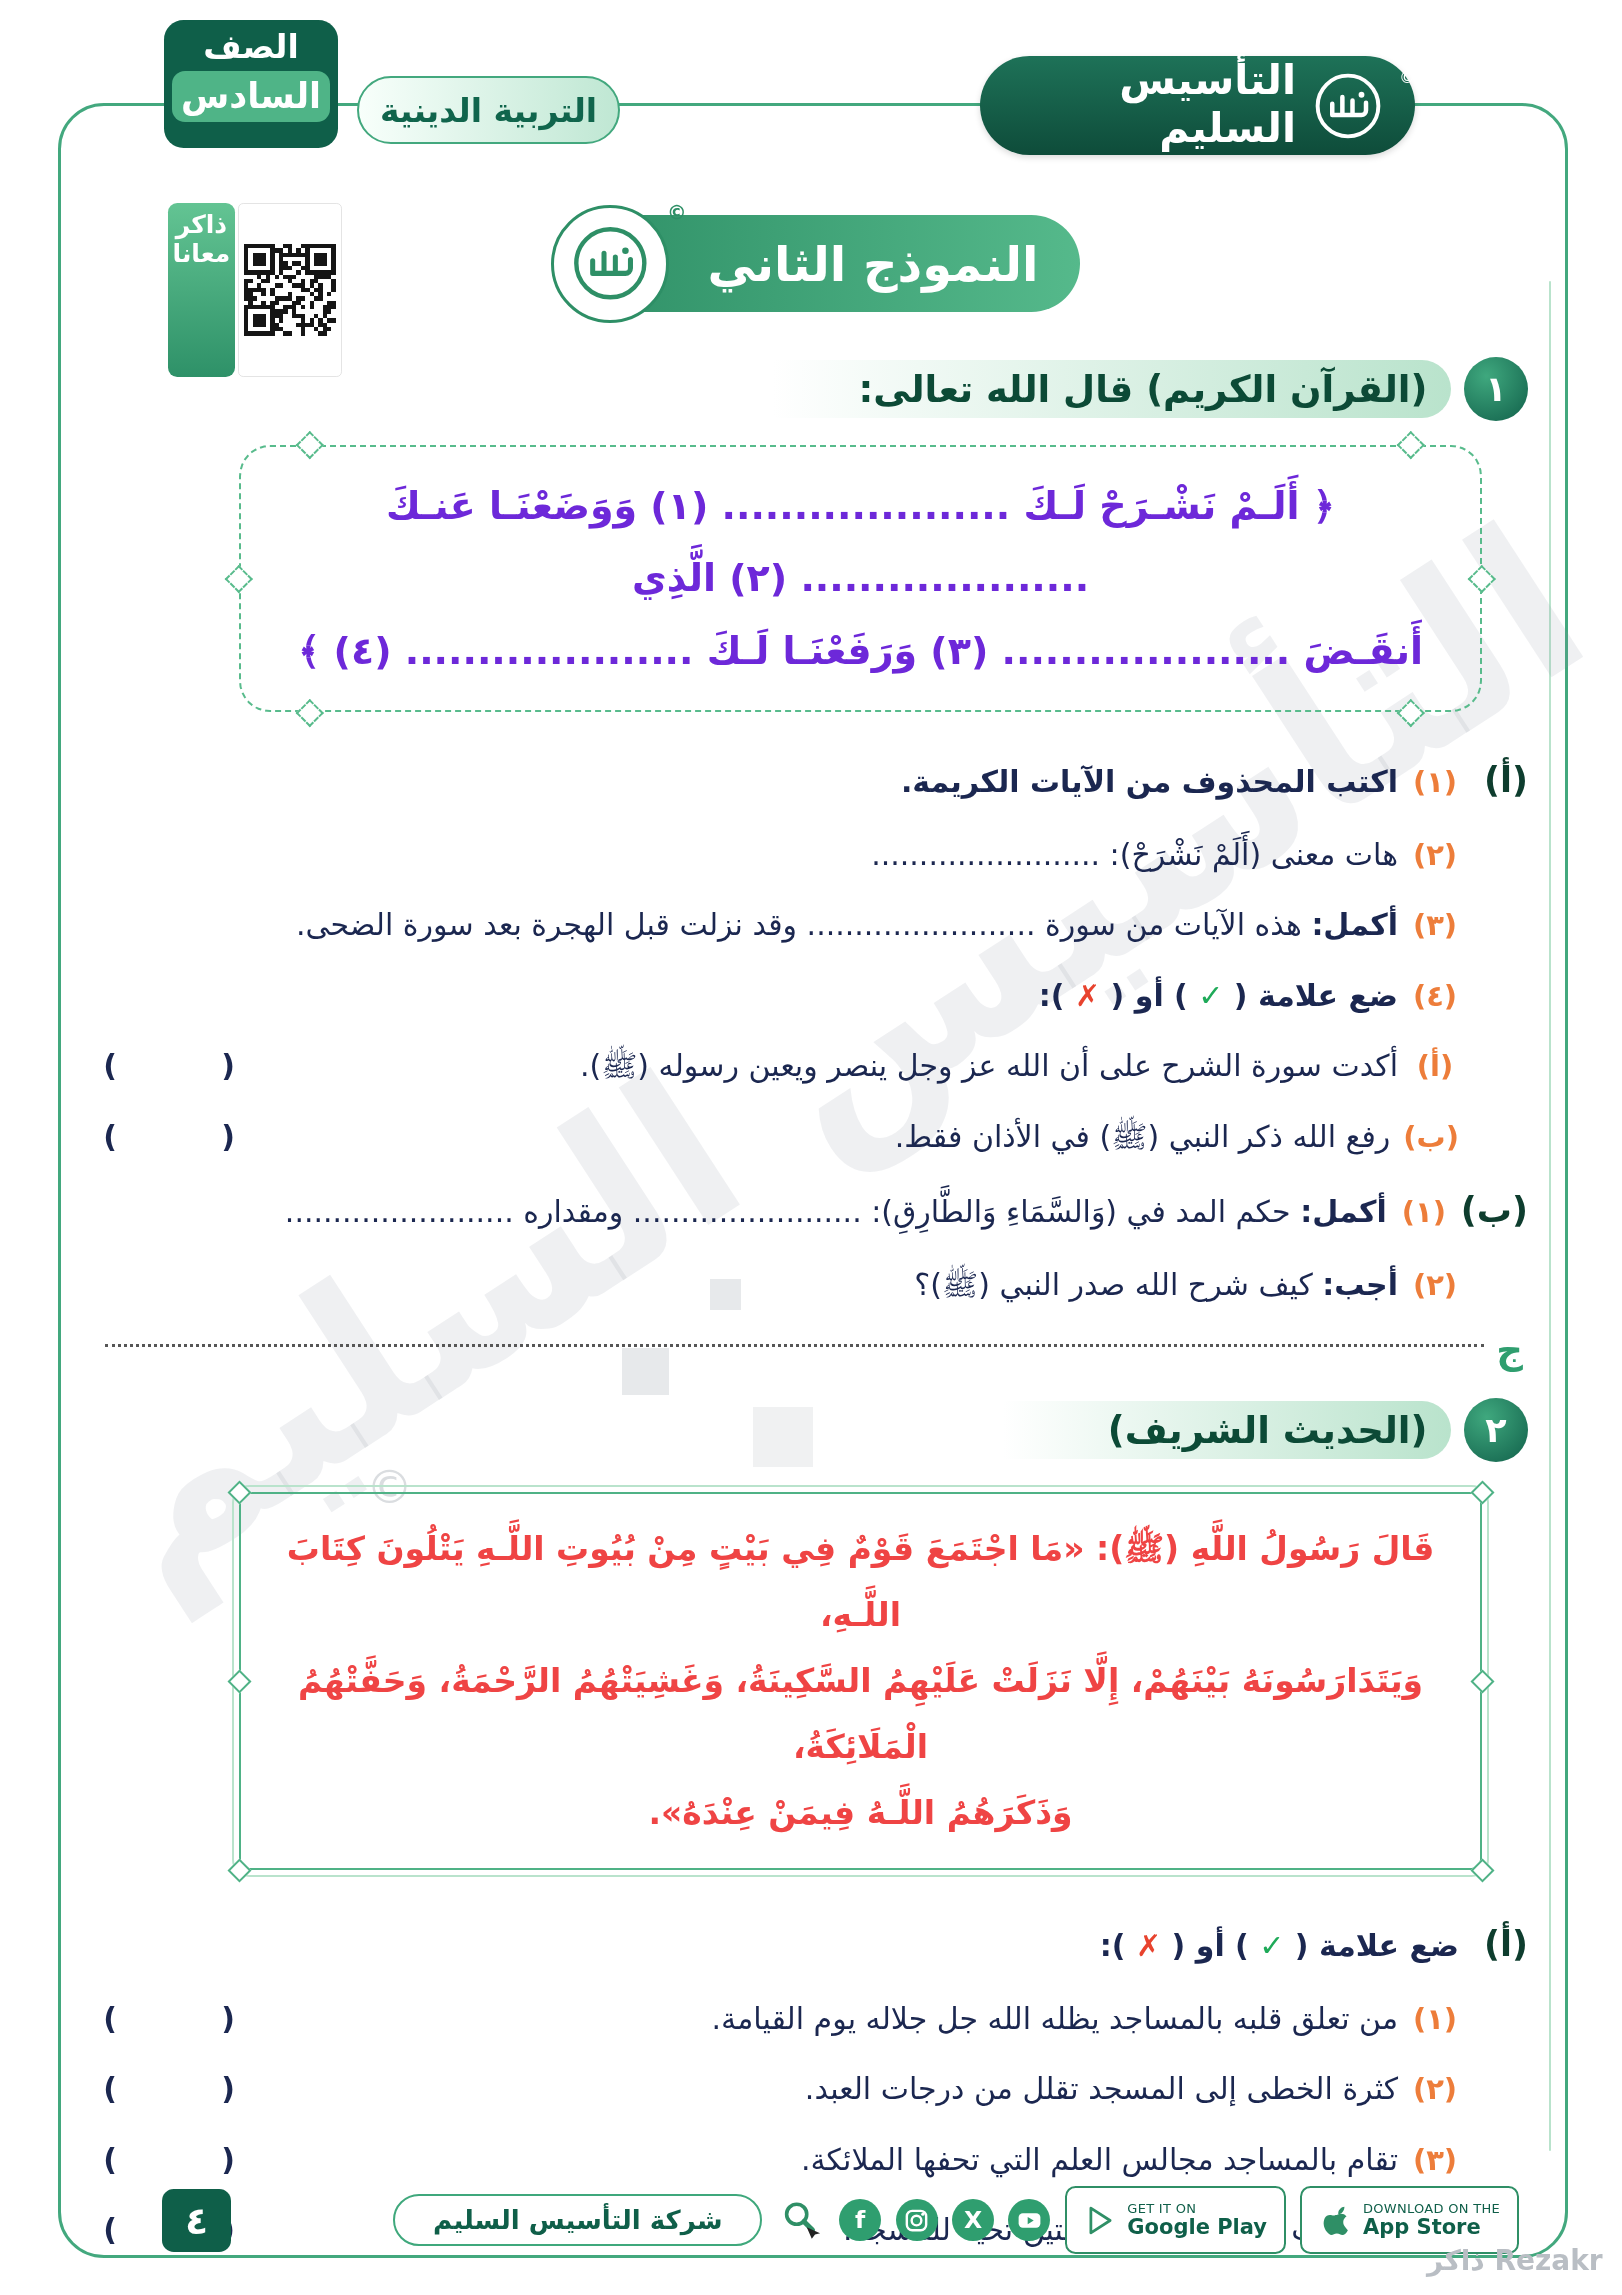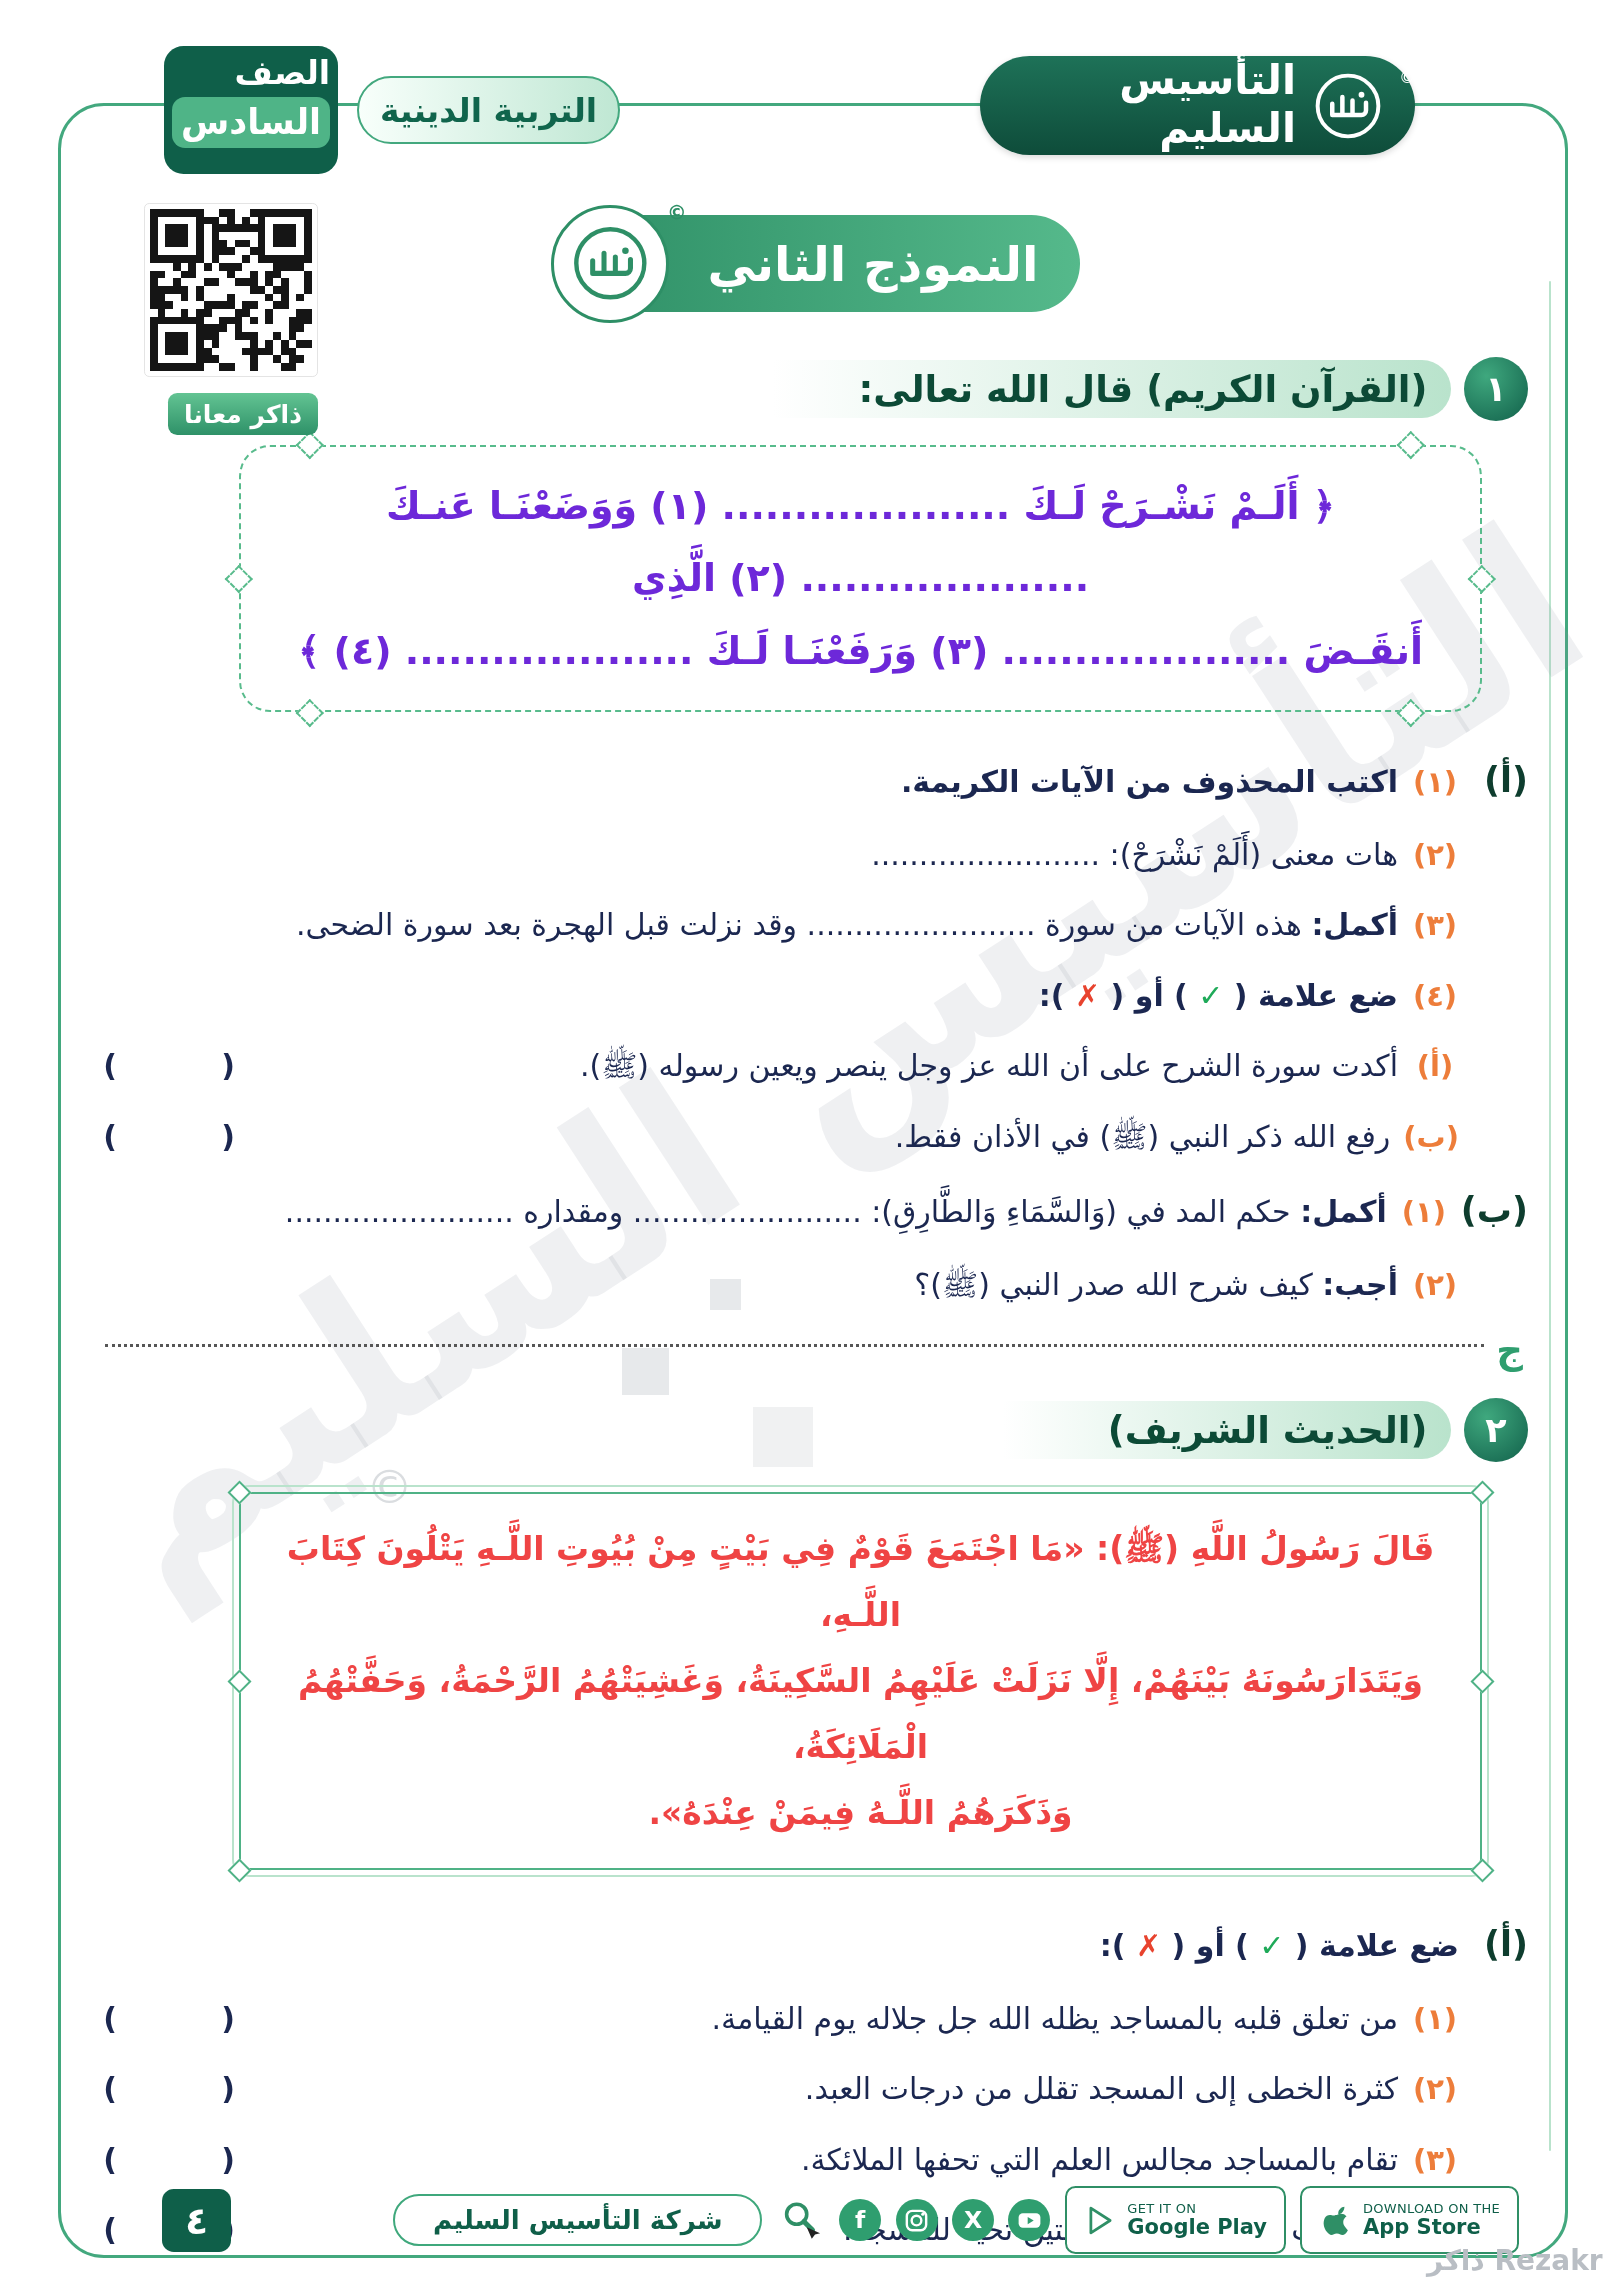--- a/index.html
+++ b/index.html
@@ -12,33 +12,33 @@
 
   
   .watermark{position:absolute;top:929px;left:-131px;width:1930px;transform:rotate(-33deg);font-size:216px;font-weight:700;color:rgba(140,150,160,.14);text-align:center;white-space:nowrap;pointer-events:none;z-index:1}
   .gsq{position:absolute;background:rgba(160,168,175,.25);z-index:1}
   .gsq1{left:622px;top:1348px;width:47px;height:47px}
   .gsq2{left:710px;top:1279px;width:31px;height:31px}
   .gsq3{left:753px;top:1407px;width:60px;height:60px;background:rgba(160,168,175,.16)}
   .gcopy{position:absolute;left:366px;top:1459px;font-size:47px;color:rgba(150,158,166,.35);z-index:1}
 
   
-  .grade-badge{position:absolute;top:46px;left:164px;width:174px;height:128px;background:#0f5f49;border-radius:19.6px;padding:9.2px 7.9px 7.9px;display:flex;flex-direction:column;align-items:flex-start;gap:5.2px;z-index:3}
+  .grade-badge{position:absolute;top:20px;left:164px;width:174px;height:128px;background:#0f5f49;border-radius:19.6px;padding:9.2px 7.9px 7.9px;display:flex;flex-direction:column;align-items:center;gap:5.2px;z-index:3}
   .grade-top{color:#fff;font-weight:700;font-size:33px;line-height:1.1}
   .grade-bottom{width:100%;background:#4fb487;border-radius:13px;color:#fff;font-weight:700;font-size:35px;text-align:center;padding:6.5px 0;line-height:1.1}
 
   .subject-pill{position:absolute;top:76px;left:357px;width:263px;height:68px;border:2.6px solid #43a87e;border-radius:34px;background:linear-gradient(to left,#bfe7d3,#f8fffb);display:flex;align-items:center;justify-content:center;z-index:3}
   .subject-pill span{font-size:33px;font-weight:700;color:#10654c}
 
   .brand-bar{position:absolute;top:56px;left:980px;width:435px;height:99px;background:linear-gradient(180deg,#1e7258,#0e4c3a);border-radius:52px;display:flex;align-items:center;justify-content:center;gap:15.7px;z-index:3;box-shadow:0 2.6px 6.5px rgba(0,0,0,.15)}
   .brand-logo{width:72px;height:72px;color:#fff;flex:0 0 auto}
   .brand-text{color:#fff;font-weight:700;font-size:41px;padding-bottom:2.6px}
   .brand-copy{color:#fff;font-size:15.7px;align-self:flex-start;margin-top:11.8px}
 
-  .qr-block{position:absolute;top:203px;left:168px;width:150px;z-index:3;display:flex;flex-direction:column;gap:16px}
+  .qr-block{position:absolute;top:203px;left:168px;width:174px;z-index:3;display:flex;flex-direction:row;gap:3px}
   .qr-code{width:174px;height:174px;background:#fff;padding:5.2px;border:1.3px solid #e4e4e4;border-radius:5.2px}
   .qr-code svg{width:100%;height:100%;shape-rendering:crispEdges;fill:#151515}
   .qr-label{background:linear-gradient(180deg,#63c493,#2e9168);border-radius:9.2px;color:#fff;font-weight:700;font-size:25px;text-align:center;padding:6.5px 0}
 
   .model-pill{position:absolute;top:215px;left:568px;width:512px;height:97px;background:linear-gradient(90deg,#2e8f66,#55b98b);border-radius:52px;display:flex;align-items:center;justify-content:center;padding-left:98px;z-index:3}
   .model-pill .title{color:#fff;font-weight:700;font-size:48px}
   .model-logo{position:absolute;left:-17px;top:-10.5px;width:118px;height:118px;background:#fff;border:3.9px solid #2e8f66;border-radius:50%;display:flex;align-items:center;justify-content:center;color:#2e8f66;padding:15.7px}
   .model-copy{position:absolute;left:99px;top:-14.4px;color:#2e8f66;font-size:19.6px;font-weight:700}
 
   

